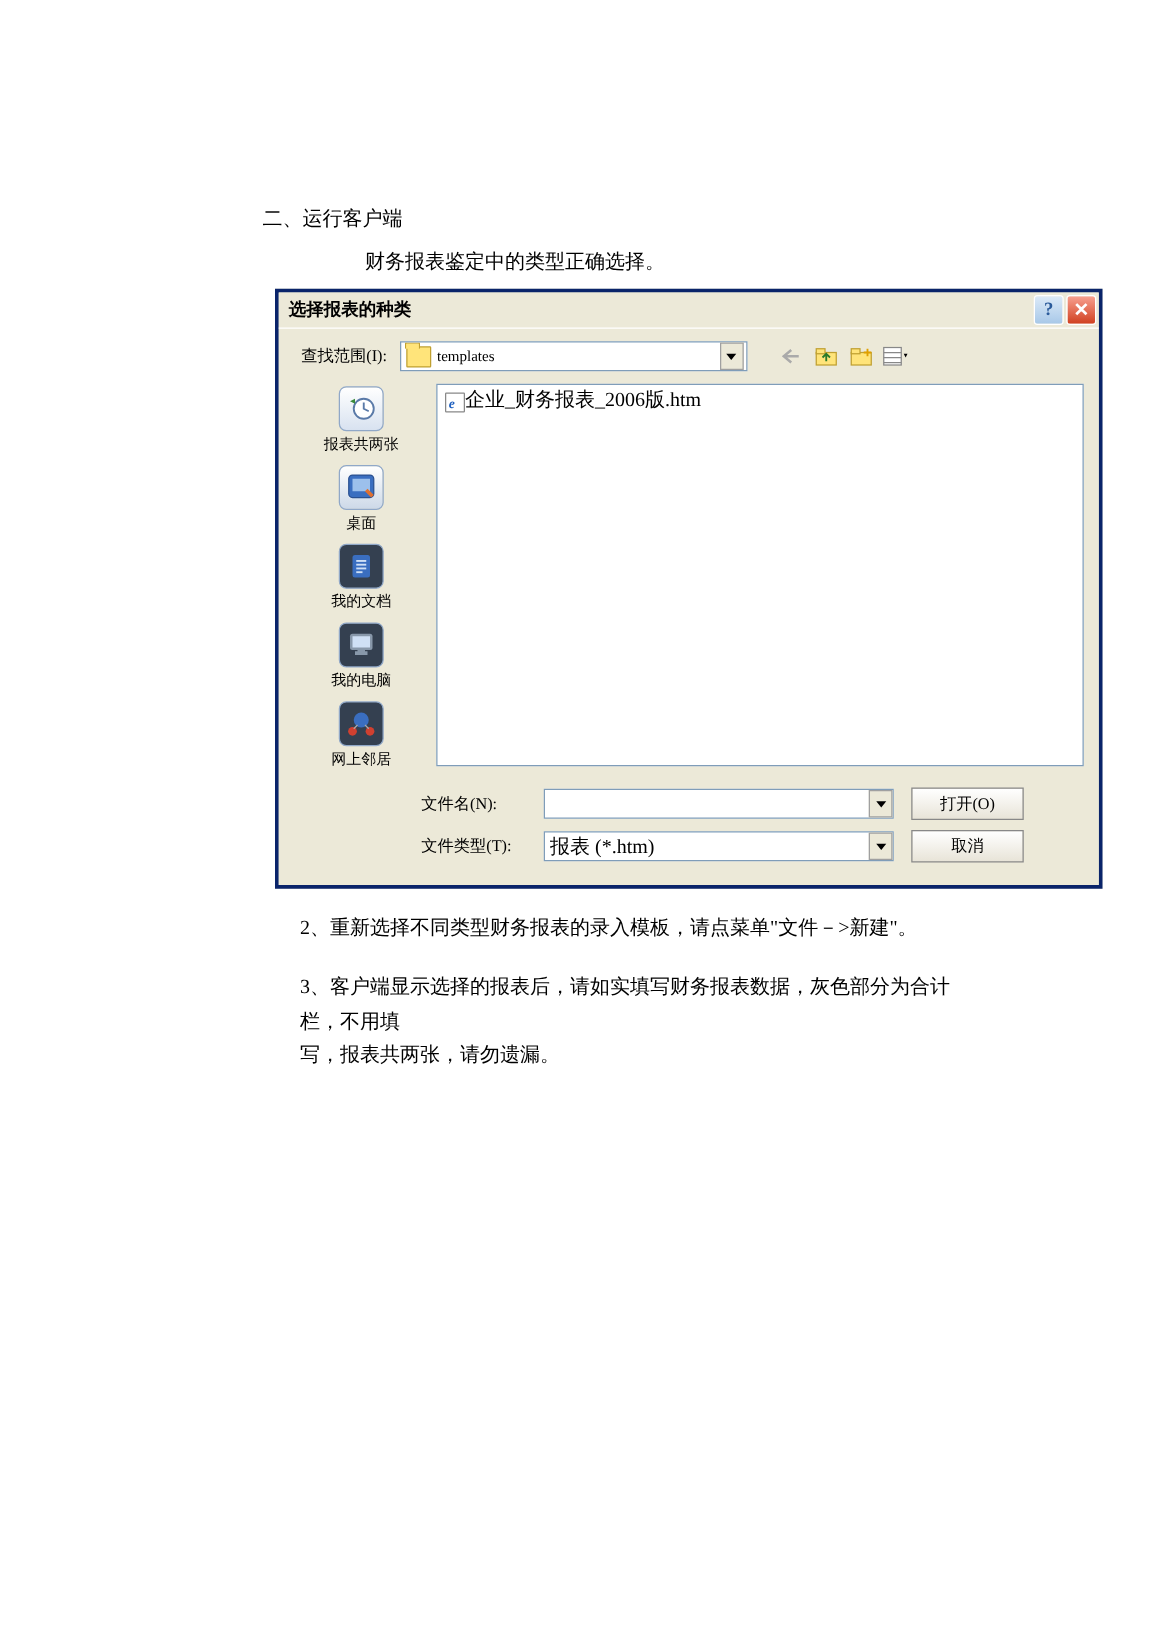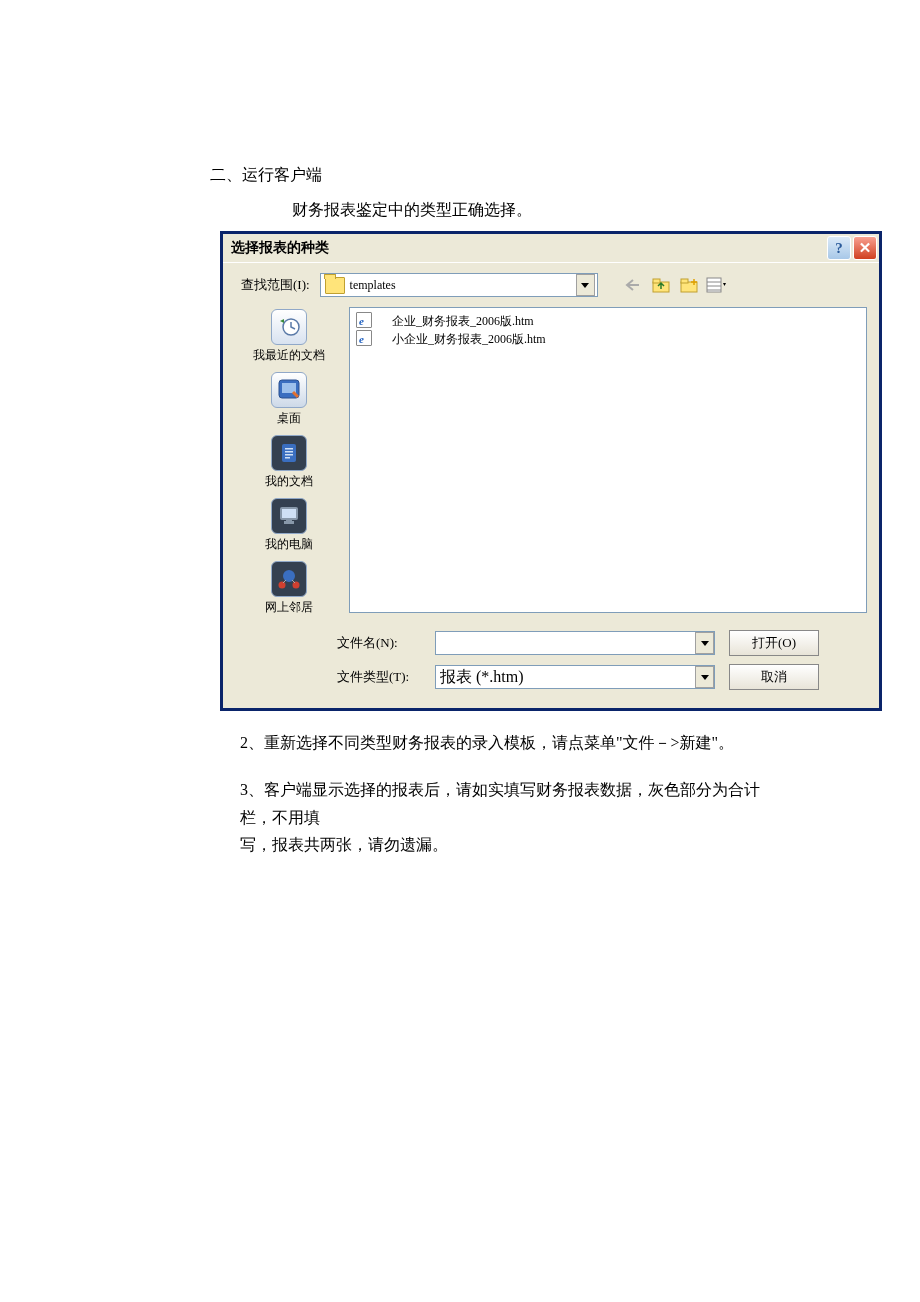--- a/index.html
+++ b/index.html
@@ -30,21 +30,21 @@
   .tico svg{display:block}
   .midrow{display:flex;gap:12px}
   .sidebar{width:96px;display:flex;flex-direction:column;align-items:center;gap:8px;padding-top:2px}
   .sbitem{display:flex;flex-direction:column;align-items:center;gap:2px;cursor:pointer}
   .sbitem .ic{width:34px;height:34px;border-radius:6px;display:flex;align-items:center;justify-content:center;background:linear-gradient(#fff,#cdd9e8);border:1px solid #90a8c8;position:relative}
   .sbitem .ic.recent{background:linear-gradient(#fff,#d8e2f0)}
   .sbitem .ic.dk{background:#344050}
   .sbitem .ic.net{background:#344050}
   .sbitem .lbl2{font-size:12px;text-align:center}
   .filelist{flex:1;background:#fff;border:1px solid #7f9db9;height:296px;padding:4px 6px}
-  .frow{display:flex;align-items:flex-start;gap:20px;font-size:12px;line-height:18px;cursor:pointer}
+  .frow{display:flex;align-items:flex-end;gap:0;font-size:16px;line-height:18px;cursor:pointer}
   .hico{width:16px;height:16px;position:relative}
   .hico::before{content:"";position:absolute;inset:0;background:#fff;border:1px solid #888;border-radius:1px}
   .hico::after{content:"e";position:absolute;left:3px;top:0;color:#1e5fbf;font-size:11px;font-style:italic;font-weight:bold}
   .botrows{margin-top:14px}
   .brow{display:flex;align-items:center;gap:14px;margin-bottom:8px}
   .brow .blbl{width:84px;font-size:13px;margin-left:96px}
   .input{background:#fff;border:1px solid #7f9db9;height:22px;width:278px;display:flex;align-items:center}
   .input .dd{width:17px;height:20px;margin-left:auto;border:1px solid #a0a0a0;background:#ece9d8;display:flex;align-items:center;justify-content:center}
   .input .dd::before{content:"";border-left:4px solid transparent;border-right:4px solid transparent;border-top:5px solid #000}
   .input .val{padding:0 4px;font-size:16px}
@@ -116,21 +116,21 @@
         <div class="midrow">
           <div class="sidebar">
             <div class="sbitem">
               <div class="ic recent">
                 <svg width="24" height="24" viewBox="0 0 24 24">
                     <circle cx="14" cy="12" r="8" fill="#fff" stroke="#5a7aa8" stroke-width="1.5"></circle>
                     <path d="M14 7 V12 L18 14" stroke="#5a7aa8" stroke-width="1.5" fill="none"></path>
                     <path d="M3 6 L7 4 L7 8 Z" fill="#3a8a3a"></path>
                   </svg>
               </div>
-              <span class="lbl2">我最近的文档</span>
+              <span class="lbl2">报表共两张</span>
             </div>
             <div class="sbitem">
               <div class="ic">
                 <svg width="26" height="26" viewBox="0 0 26 26">
                     <rect x="3" y="3" width="20" height="18" rx="3" fill="#3a6ec0" stroke="#2a5090"></rect>
                     <rect x="6" y="6" width="14" height="10" fill="#9cc0ec"></rect>
                     <path d="M17 15 L22 20" stroke="#e07030" stroke-width="3"></path>
                   </svg>
               </div>
               <span class="lbl2">桌面</span>
@@ -170,24 +170,20 @@
               </div>
               <span class="lbl2">网上邻居</span>
             </div>
           </div>
 
           <div class="filelist">
             <div class="frow">
               <span class="hico"></span>
               <span>企业_财务报表_2006版.htm</span>
             </div>
-            <div class="frow">
-              <span class="hico"></span>
-              <span>小企业_财务报表_2006版.htm</span>
-            </div>
           </div>
         </div>
 
         <div class="botrows">
           <div class="brow">
             <span class="blbl">文件名(N):</span>
             <div class="input">
               <span class="val"></span>
               <span class="dd"></span>
             </div>

